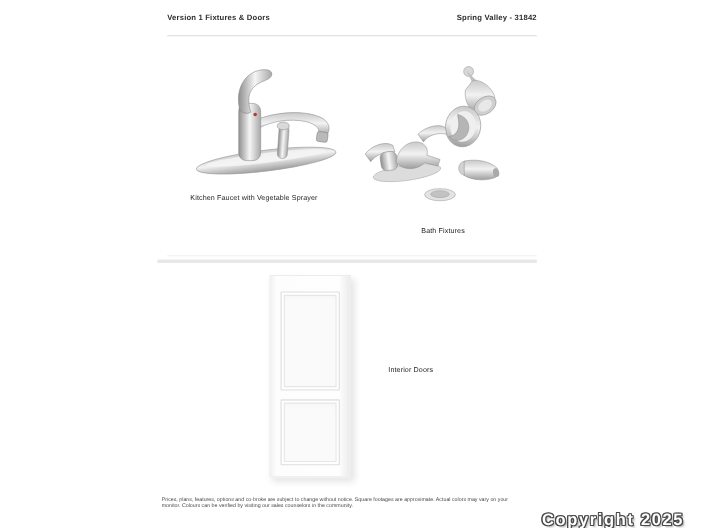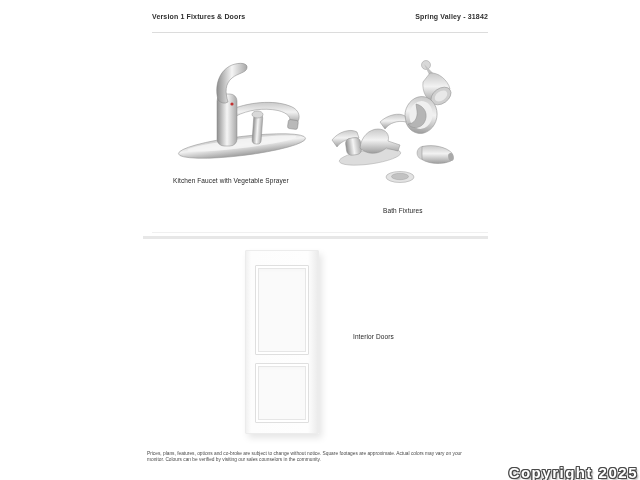--- a/index.html
+++ b/index.html
@@ -36,21 +36,21 @@
   }
   .panel-top{top:14px;height:88px;}
   .panel-bottom{top:112px;height:58px;}
   
   .disclaimer{
     left:147px;top:451px;width:580px;
     transform:scale(0.6);transform-origin:0 0;
     font-size:8px;line-height:10px;color:#4a4a4a;white-space:nowrap;
   }
   .watermark{
-    right:2px;bottom:1px;text-align:right;z-index:5;
+    right:18px;bottom:1px;text-align:right;z-index:5;
     font-size:15px;font-weight:700;letter-spacing:1.5px;line-height:12px;color:#ffffff;
     text-shadow:
       -1px -1px 0 #4a4a4a, 0 -1px 0 #4a4a4a, 1px -1px 0 #4a4a4a,
       -1px 0 0 #4a4a4a, 1px 0 0 #4a4a4a,
       -1px 1px 0 #4a4a4a, 0 1px 0 #4a4a4a, 1px 1px 0 #4a4a4a,
       2px 2px 2px rgba(0,0,0,0.35);
   }
 </style>
 </head>
 <body>

